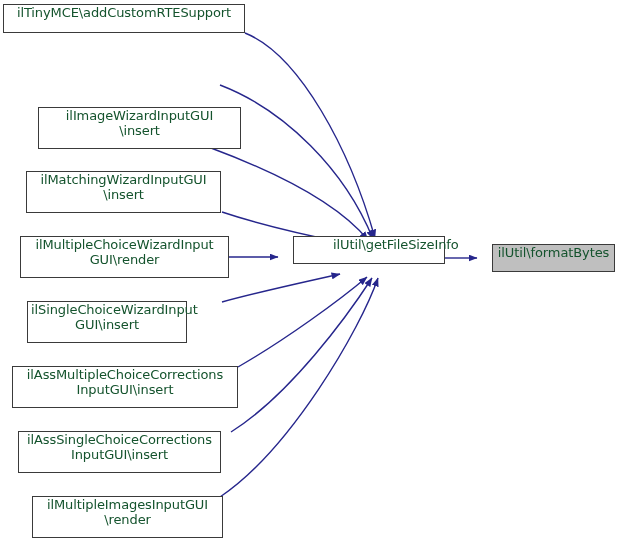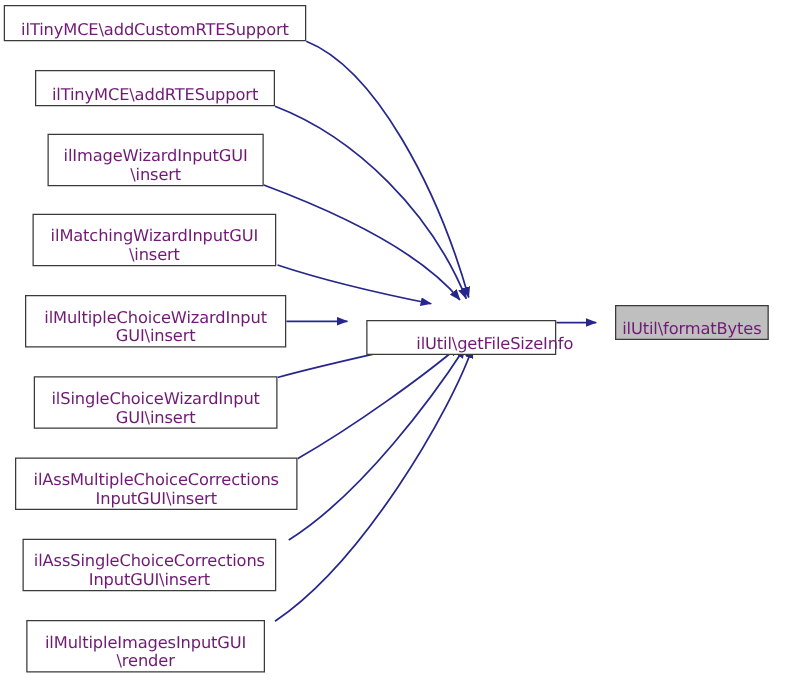--- a/index.html
+++ b/index.html
@@ -21,26 +21,26 @@
     top: 0;
     width: 637px;
     height: 546px;
     pointer-events: none;
   }
   .node {
     position: absolute;
     box-sizing: border-box;
     border: 1px solid #3a3a3a;
     background: #ffffff;
-    color: #701a75;
+    color: #14532d;
     font-size: 13px;
     line-height: 15px;
     text-align: center;
     display: flex;
-    align-items: flex-end;
+    align-items: flex-start;
     justify-content: center;
     white-space: pre-line;
     letter-spacing: -0.1px;
     z-index: 5;
   }
   .node.highlight {
     background: #bfbfbf;
     border: 1px solid #3a3a3a;
   }
   .node-label {
@@ -71,51 +71,48 @@
         <path d="M238,367 C285,340 340,300 367,277" fill="none" stroke="#26268c" stroke-width="1.4" marker-end="url(#arrowhead)"></path>
         <path d="M231,432 C290,395 348,315 372,278" fill="none" stroke="#26268c" stroke-width="1.4" marker-end="url(#arrowhead)"></path>
         <path d="M220,497 C290,450 360,330 378,278" fill="none" stroke="#26268c" stroke-width="1.4" marker-end="url(#arrowhead)"></path>
         <path d="M445,258 L477,258" fill="none" stroke="#26268c" stroke-width="1.4" marker-end="url(#arrowhead)"></path>
       </g>
   </svg>
 
   <div class="node" style="left: 3px; top: 4px; width: 242px; height: 29px;">
     <span class="node-label">ilTinyMCE\addCustomRTESupport</span>
   </div>
-  <div class="node" style="left: 28px; top: 56px; width: 192px; height: 29px;">
-    <span class="node-label">ilTinyMCE\addRTESupport</span>
-  </div>
-  <div class="node" style="left: 38px; top: 107px; width: 173px; height: 42px;">
+  <div class="node" style="left: 38px; top: 107px; width: 203px; height: 42px;">
     <span class="node-label">ilImageWizardInputGUI
 \insert</span>
   </div>
   <div class="node" style="left: 26px; top: 171px; width: 195px; height: 42px;">
     <span class="node-label">ilMatchingWizardInputGUI
 \insert</span>
   </div>
   <div class="node" style="left: 20px; top: 236px; width: 209px; height: 42px;">
     <span class="node-label">ilMultipleChoiceWizardInput
-GUI\insert</span>
+GUI\render</span>
   </div>
-  <div class="node" style="left: 27px; top: 301px; width: 195px; height: 42px;">
+  <div class="node" style="left: 27px; top: 301px; width: 160px; height: 42px;">
     <span class="node-label">ilSingleChoiceWizardInput
 GUI\insert</span>
   </div>
   <div class="node" style="left: 12px; top: 366px; width: 226px; height: 42px;">
     <span class="node-label">ilAssMultipleChoiceCorrections
 InputGUI\insert</span>
   </div>
   <div class="node" style="left: 18px; top: 431px; width: 203px; height: 42px;">
     <span class="node-label">ilAssSingleChoiceCorrections
 InputGUI\insert</span>
   </div>
-  <div class="node" style="left: 21px; top: 496px; width: 191px; height: 42px;">
+  <div class="node" style="left: 32px; top: 496px; width: 191px; height: 42px;">
     <span class="node-label">ilMultipleImagesInputGUI
 \render</span>
   </div>
-  <div class="node" style="left: 293px; top: 256px; width: 152px; height: 28px; padding-left: 36px;">
+  <div class="node" style="left: 293px; top: 236px; width: 152px; height: 28px; padding-left: 36px;">
     <span class="node-label">ilUtil\getFileSizeInfo</span>
   </div>
   <div class="node highlight" style="left: 492px; top: 244px; width: 123px; height: 28px; background: rgb(191, 191, 191);">
     <span class="node-label">ilUtil\formatBytes</span>
   </div>
 
 </div>
 
 </body></html>

